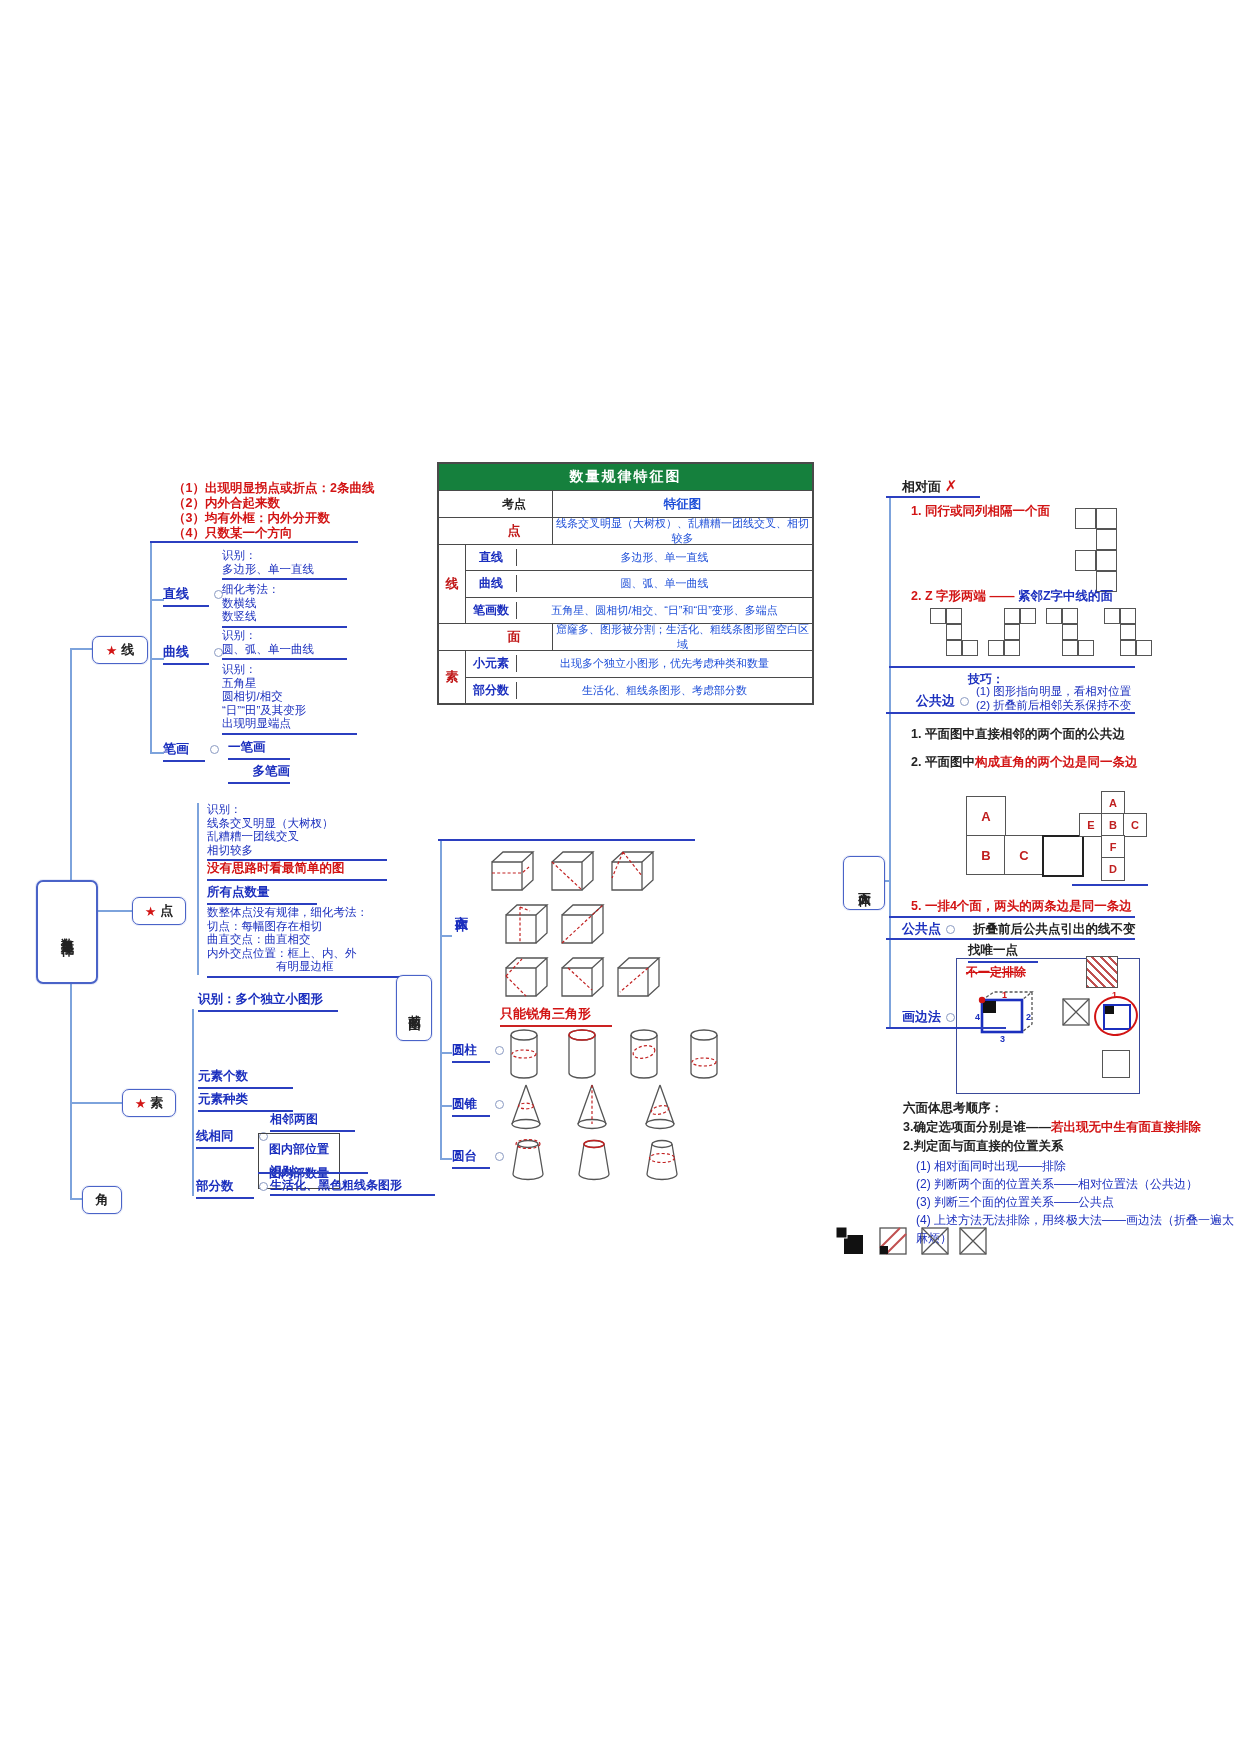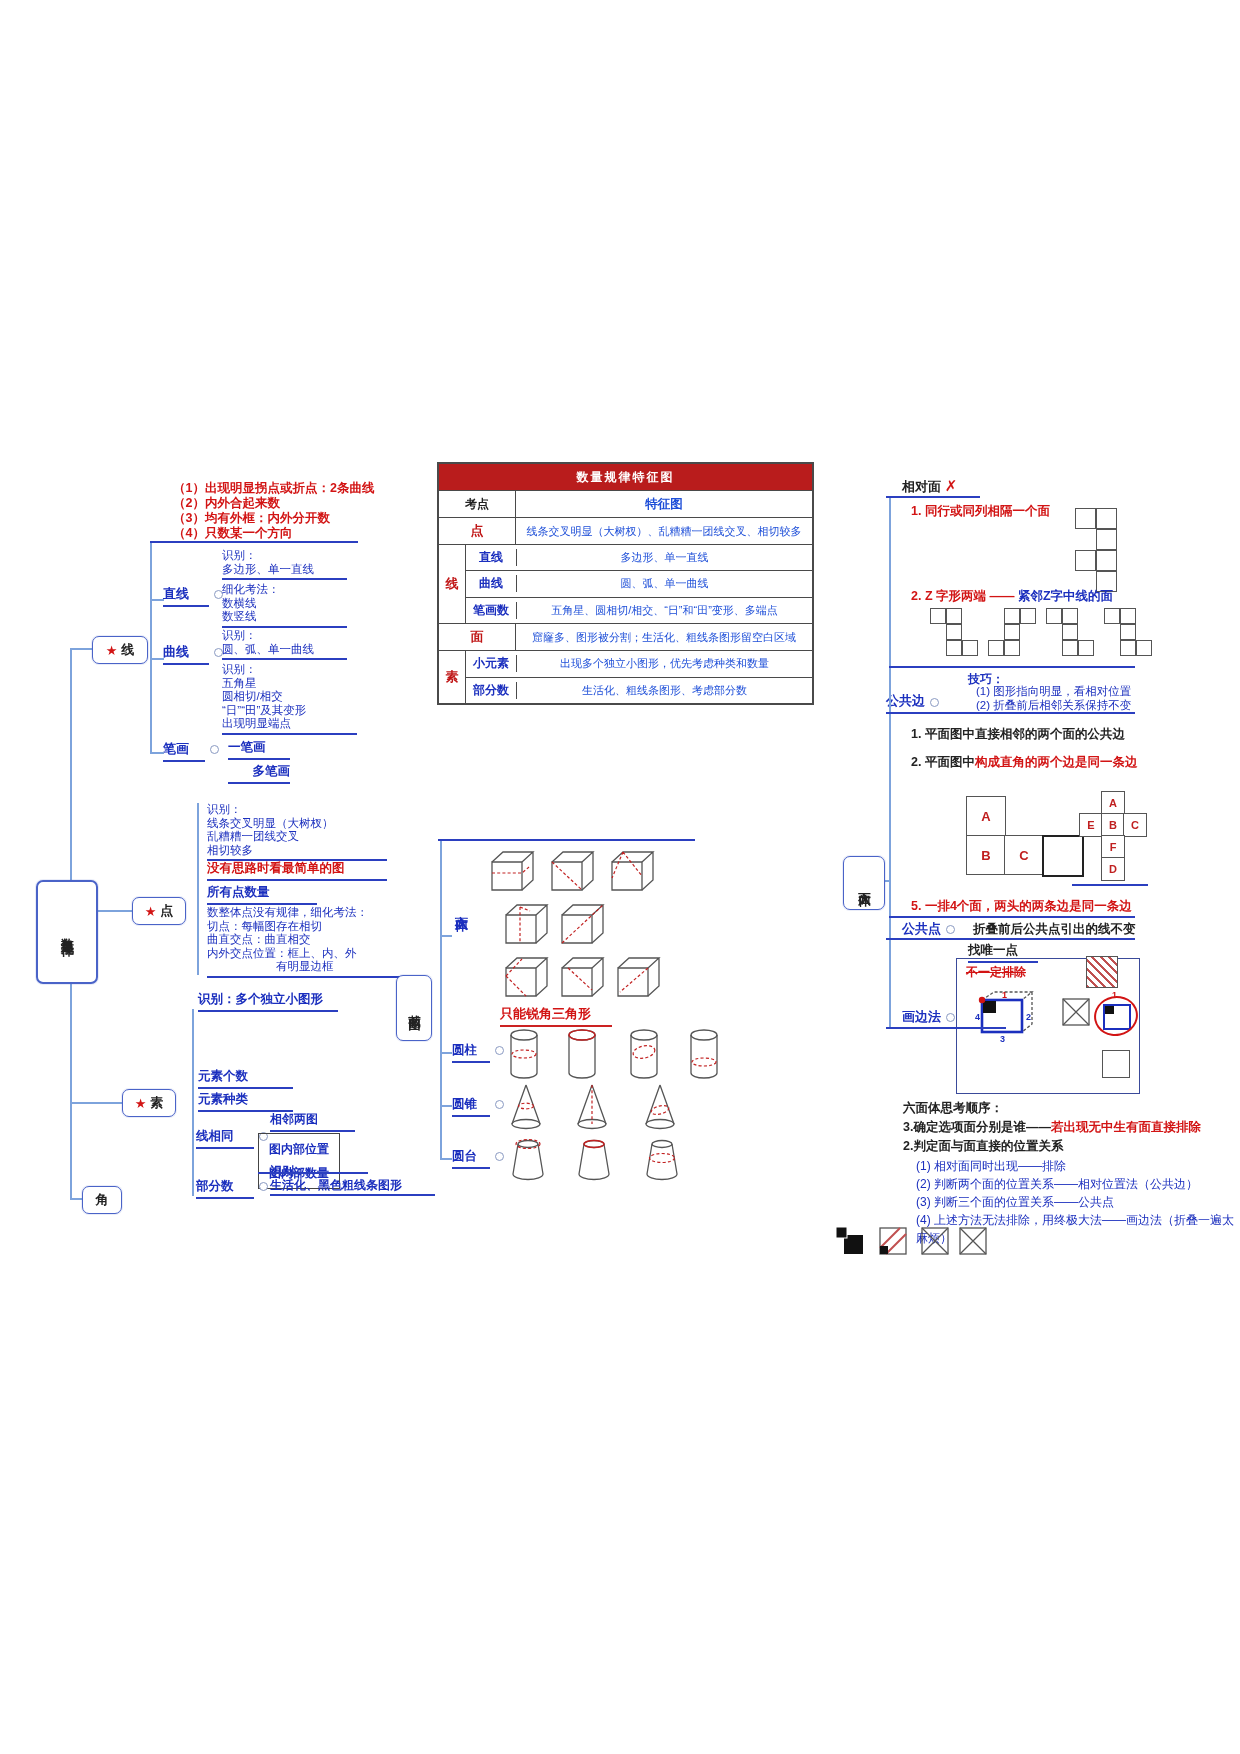--- a/index.html
+++ b/index.html
@@ -32,21 +32,21 @@
   .f-red{background:#e23024;}
   .f-blue{background:#45a5e8;}
   .f-dot{background:radial-gradient(circle,#777 1.5px,transparent 2px);}
   
   #ftable{left:437px;top:462px;width:373px;border:2px solid #4a4a4a;background:#fff;}
   .tr{display:flex;border-top:1px solid #4a4a4a;align-items:stretch;}
   .tc{display:flex;align-items:center;justify-content:center;text-align:center;}
   .feat{flex:1;font-size:11px;color:#1d4ed8;}
   .subl{width:50px;border-right:1px solid #4a4a4a;color:#1b2fbe;font-weight:bold;font-size:12px;}
   .grp{width:26px;border-right:1px solid #4a4a4a;color:#c01616;font-weight:bold;font-size:13px;}
-  .span2{width:76px;border-right:1px solid #4a4a4a;font-weight:bold;}
+  .span2{width:76px;border-right:1px solid #4a4a4a;font-weight:bold;padding-left:37px;}
   .hatch{background:repeating-linear-gradient(45deg,#c05050 0 2px,#fff 2px 6px);border:1.3px solid #555;}
   .note{line-height:13.5px;font-size:11.5px;}
 </style>
 </head>
 <body>
 
 <div id="canvas">
 
   <svg width="0" height="0" style="position:absolute">
     <defs>
@@ -151,21 +151,21 @@
   <div class="bl2" style="left:258px;top:1172px;width:110px;"></div>
   <div class="ab" style="left:196px;top:1178px;"><span class="u blue b" style="width:58px;font-size:12.5px;">部分数</span><span class="dot"></span></div>
   <div class="ab blue b pre u" style="left:270px;top:1164px;width:165px;font-size:12px;line-height:14px;">识别：
 生活化、黑色粗线条图形</div>
 
   <div class="node" style="left:82px;top:1186px;width:38px;height:26px;font-size:13px;">
     <span>角</span>
   </div>
 
   <div class="ab" id="ftable">
-    <div class="tc" style="height:26px;background:#b91c1c;color:#fff;font-weight:bold;font-size:12px;letter-spacing:2px;">数量规律特征图</div>
+    <div class="tc" style="height:26px;background:#15803d;color:#fff;font-weight:bold;font-size:14px;letter-spacing:2px;">数量规律特征图</div>
     <div class="tr" style="height:26px;">
       <div class="tc span2">考点</div>
       <div class="tc feat b" style="font-size:12.5px;">特征图</div>
     </div>
     <div class="tr" style="height:26px;">
       <div class="tc span2" style="color:#c01616;font-size:13px;">点</div>
       <div class="tc feat">线条交叉明显（大树杈）、乱糟糟一团线交叉、相切较多</div>
     </div>
     <div class="tr" style="height:78px;">
       <div class="tc grp">线</div>
@@ -359,21 +359,21 @@
       <div class="c" style="visibility:hidden"></div>
     <div class="c" style="visibility:hidden"></div>
       <div class="c f-dot"></div>
       <div class="c f-dot"></div>
   </div>
 
   <div class="bl2" style="left:889px;top:666px;width:246px;"></div>
   <div class="ab blue b" style="left:968px;top:671px;font-size:12px;">技巧：</div>
   <div class="ab blue pre" style="left:976px;top:685px;font-size:11.5px;line-height:13.5px;">(1) 图形指向明显，看相对位置
 (2) 折叠前后相邻关系保持不变</div>
-  <div class="ab" style="left:886px;top:692px;font-family:Liberation Serif, serif;"><span class="blue b" style="font-size:13px;">公共边</span><span class="dot"></span></div>
+  <div class="ab" style="left:916px;top:692px;"><span class="blue b" style="font-size:13px;">公共边</span><span class="dot"></span></div>
   <div class="bl2" style="left:886px;top:712px;width:249px;"></div>
 
   <div class="ab blk b" style="left:911px;top:726px;font-size:12.5px;">1. 平面图中直接相邻的两个面的公共边</div>
   <div class="ab" style="left:911px;top:754px;font-size:12.5px;">
     <span class="blk b">2. 平面图中</span><span class="red b">构成直角的两个边是同一条边</span>
   </div>
 
   <div class="cell" style="left:966px;top:796px;width:38px;height:38px;font-size:13px;">A</div>
   <div class="cell" style="left:966px;top:835px;width:38px;height:38px;font-size:13px;">B</div>
   <div class="cell" style="left:1004px;top:835px;width:38px;height:38px;font-size:13px;">C</div>

